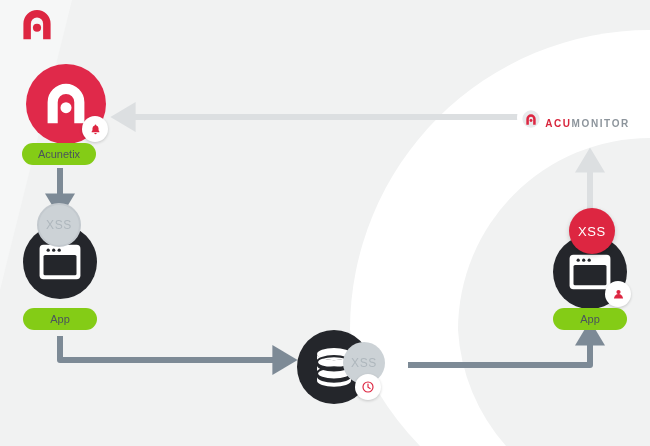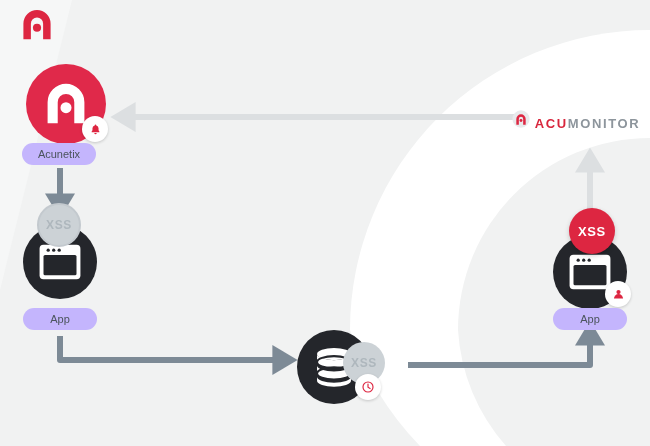--- a/index.html
+++ b/index.html
@@ -90,21 +90,21 @@
     height: 42px;
   }
 
   
   .xss-badge {
     position: absolute;
     border-radius: 50%;
     display: flex;
     align-items: center;
     justify-content: center;
-    font-weight: bold;
+    font-weight: normal;
     letter-spacing: 0.6px;
     user-select: none;
   }
   .xss-grey {
     background: #ccd2d6;
     color: #aeb7bd;
   }
   .xss-red {
     background: #dd2641;
     color: #ffffff;
@@ -140,21 +140,21 @@
     align-items: center;
     justify-content: center;
   }
   #bell-badge  { left: 56px; top: 52px; }
   #clock-badge { left: 58px; top: 44px; }
   #user-badge  { left: 52px; top: 46px; }
 
   
   .pill {
     position: absolute;
-    background: #c4b5fd;
+    background: #84cc16;
     color: #4b545c;
     border-radius: 12px;
     height: 22px;
     line-height: 22px;
     text-align: center;
     font-size: 11px;
     z-index: 6;
     white-space: nowrap;
   }
   #label-acunetix { left: 22px;  top: 143px; width: 74px; }
@@ -182,21 +182,21 @@
     top: 30px;
     width: 136px;
     height: 22px;
     display: flex;
     align-items: center;
     justify-content: center;
     gap: 5px;
   }
   #acumonitor-logo { width: 18px; height: 18px; flex: 0 0 auto; }
   #acumonitor-text {
-    font-size: 13px;
+    font-size: 10px;
     font-weight: bold;
     letter-spacing: 1.6px;
     margin-top: 8px;
   }
   .acu-red { color: #d8253c; }
   .acu-grey { color: #8d959c; }
 </style>
 </head>
 <body>
 

